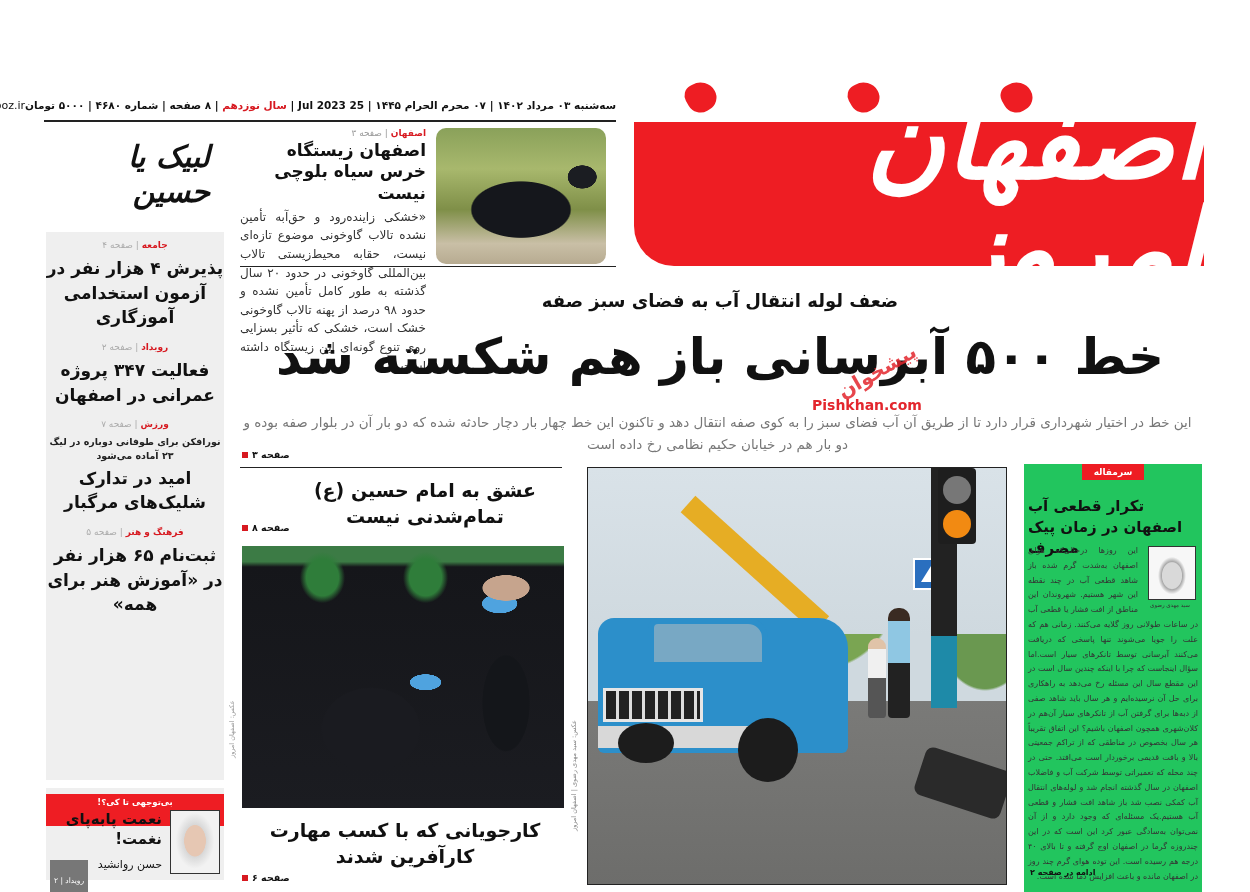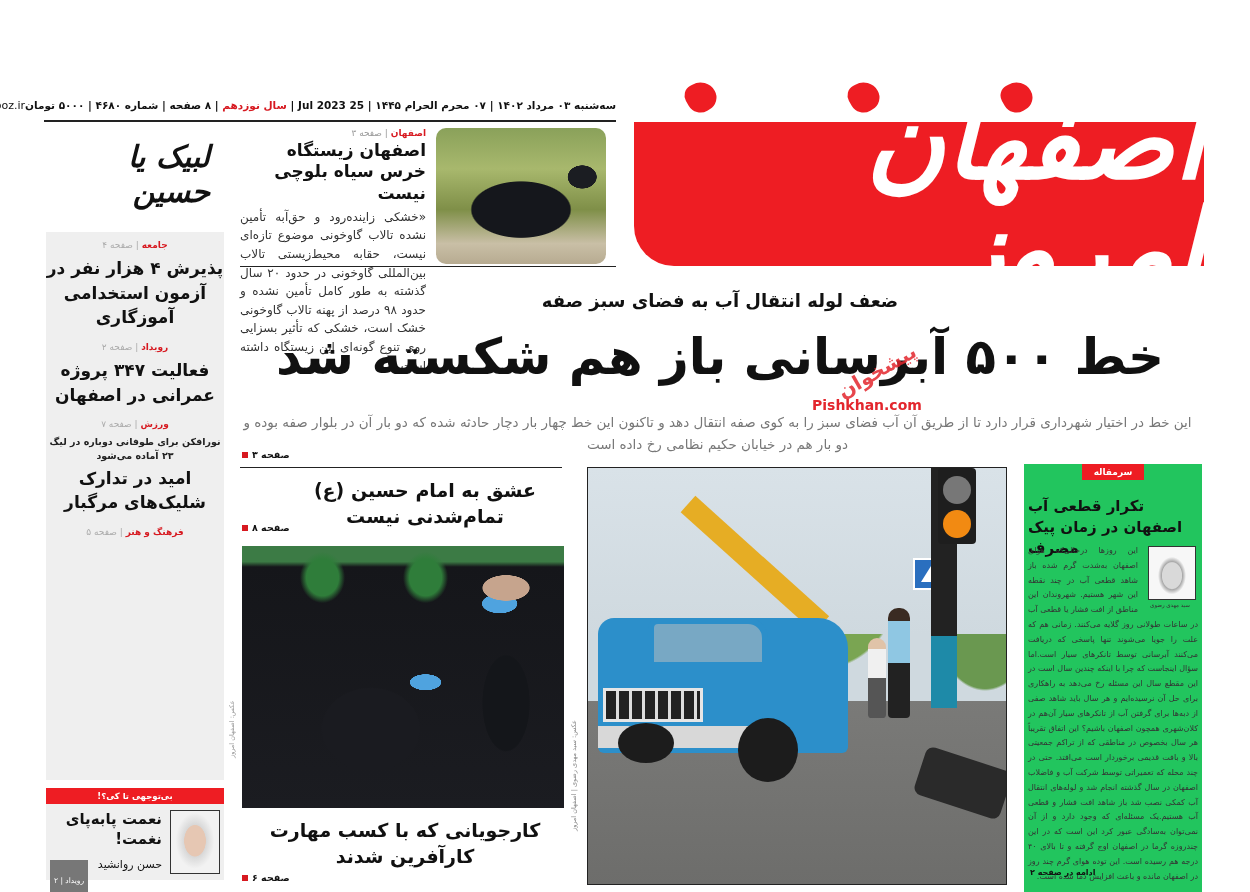--- a/index.html
+++ b/index.html
@@ -69,21 +69,21 @@
   .logo-calligraphy {
     left: 60px; top: 128px; width: 150px; height: 92px;
     display: flex; align-items: center; justify-content: center;
     font-family: "DejaVu Serif", serif; font-size: 30px; font-weight: bold; font-style: italic;
     color: #111;
   }
 
   
   .column-box { left: 46px; top: 788px; width: 178px; height: 92px; background: #efefef; }
   .column-box .tag {
-    position: absolute; left: 0; top: 0; width: 178px; height: 16px; background: #ee1d23;
+    position: absolute; left: 0; top: 6px; width: 178px; height: 32px; background: #ee1d23;
     color: #fff; font-size: 8.5px; font-weight: bold; text-align: center; line-height: 16px;
   }
   .column-box .portrait {
     position: absolute; right: 4px; top: 22px; width: 50px; height: 64px;
     border: 1px solid #333;
     background: radial-gradient(ellipse 40% 45% at 50% 48%, #e6c7b3 55%, #d8d8d8 58%, #f2f2f2 100%);
   }
   .column-box .title {
     position: absolute; right: 62px; top: 22px; width: 110px; text-align: right;
     font-size: 15px; font-weight: bold; line-height: 1.3;
@@ -277,20 +277,21 @@
     <div class="sb-kicker"><span class="sec">رویداد</span> | <span>صفحه ۲</span></div>
     <div class="sb-title">فعالیت ۳۴۷ پروژه عمرانی در اصفهان</div>
   </div>
   <div class="sb-item">
     <div class="sb-kicker"><span class="sec">ورزش</span> | <span>صفحه ۷</span></div>
     <div class="sb-pre">نورافکن برای طوفانی دوباره در لیگ ۲۳ آماده می‌شود</div>
     <div class="sb-title">امید در تدارک شلیک‌های مرگبار</div>
   </div>
   <div class="sb-item">
     <div class="sb-kicker"><span class="sec">فرهنگ و هنر</span> | <span>صفحه ۵</span></div>
+    <div class="sb-title">ثبت‌نام ۶۵ هزار نفر در «آموزش هنر برای همه»</div>
   </div>
 </div>
 
 <div class="abs column-box">
   <div class="tag">بی‌توجهی تا کی؟!</div>
   <div class="portrait"></div>
   <div class="title">نعمت پابه‌پای نغمت!</div>
   <div class="author">حسن روانشید</div>
   <div class="pg">رویداد | ۲</div>
 </div>

